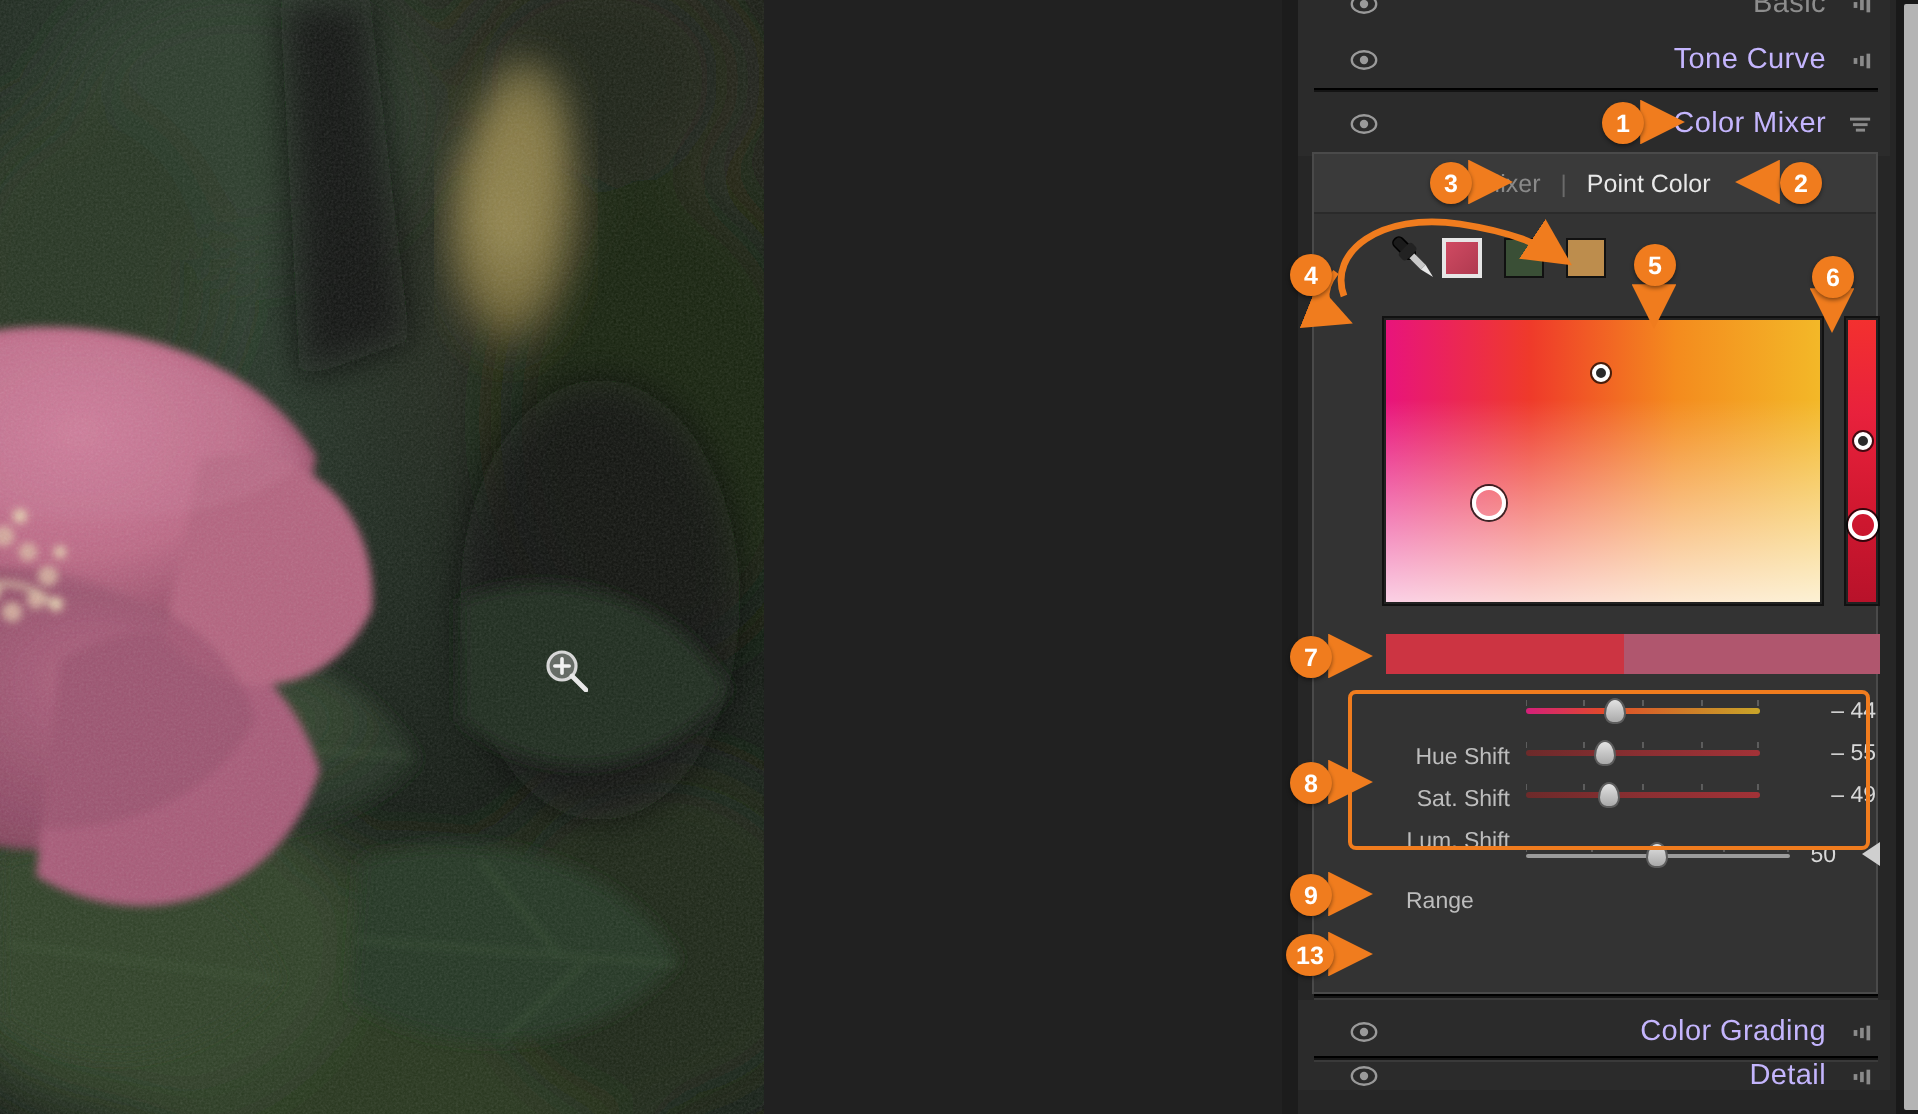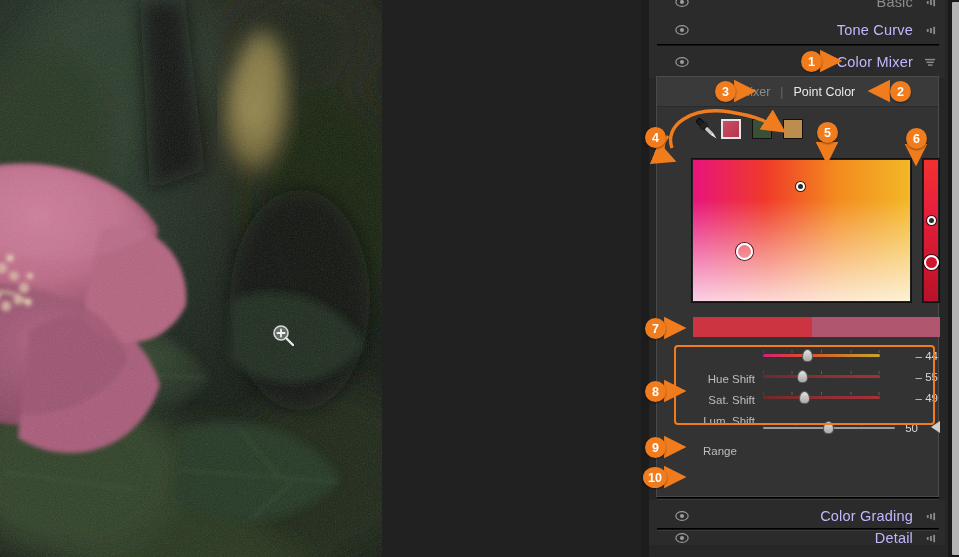--- a/index.html
+++ b/index.html
@@ -579,16 +579,16 @@
 
     <div class="badge" style="left:801px;top:51px;">1</div>
     <div class="badge" style="left:890px;top:81px;">2</div>
     <div class="badge" style="left:715px;top:81px;">3</div>
     <div class="badge" style="left:645px;top:127px;">4</div>
     <div class="badge" style="left:817px;top:122px;">5</div>
     <div class="badge" style="left:906px;top:128px;">6</div>
     <div class="badge" style="left:645px;top:318px;">7</div>
     <div class="badge" style="left:645px;top:381px;">8</div>
     <div class="badge" style="left:645px;top:437px;">9</div>
-    <div class="badge" style="left:643px;top:467px;width:24px;">10</div>
+    <div class="badge" style="left:643px;top:467px;width:24px;">13</div>
   </div>
 
 </div>
 
 </body></html>

